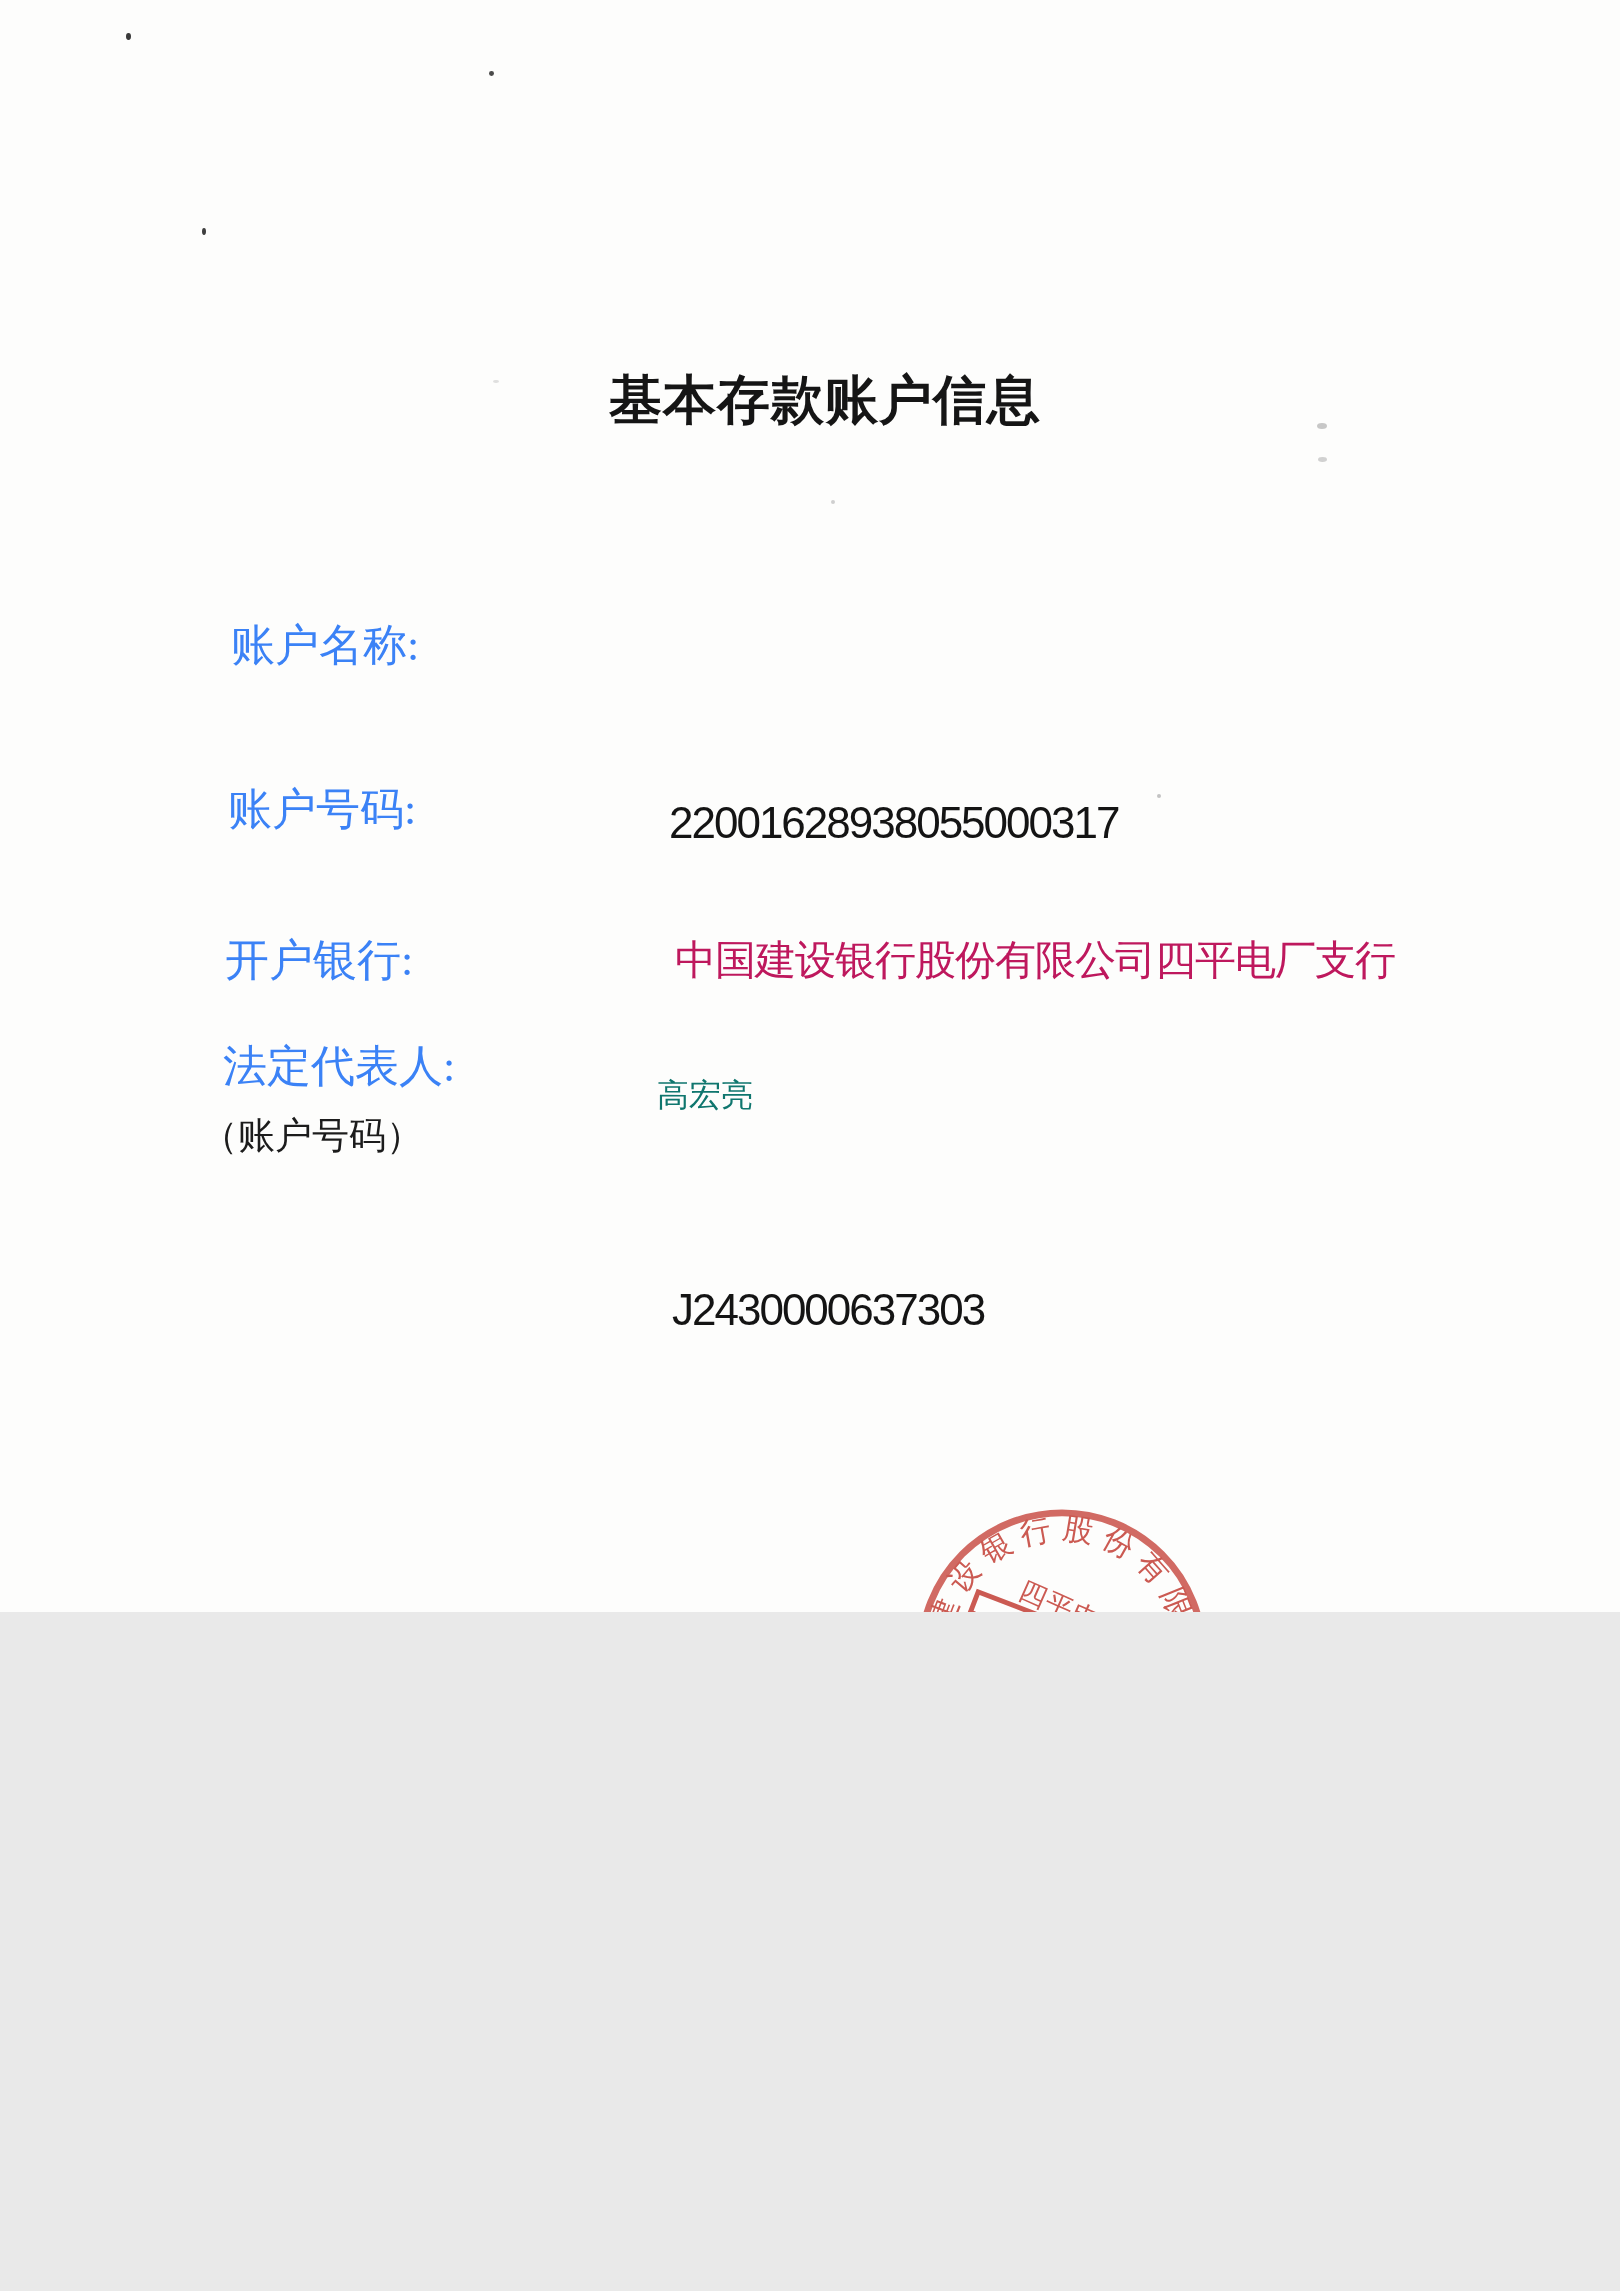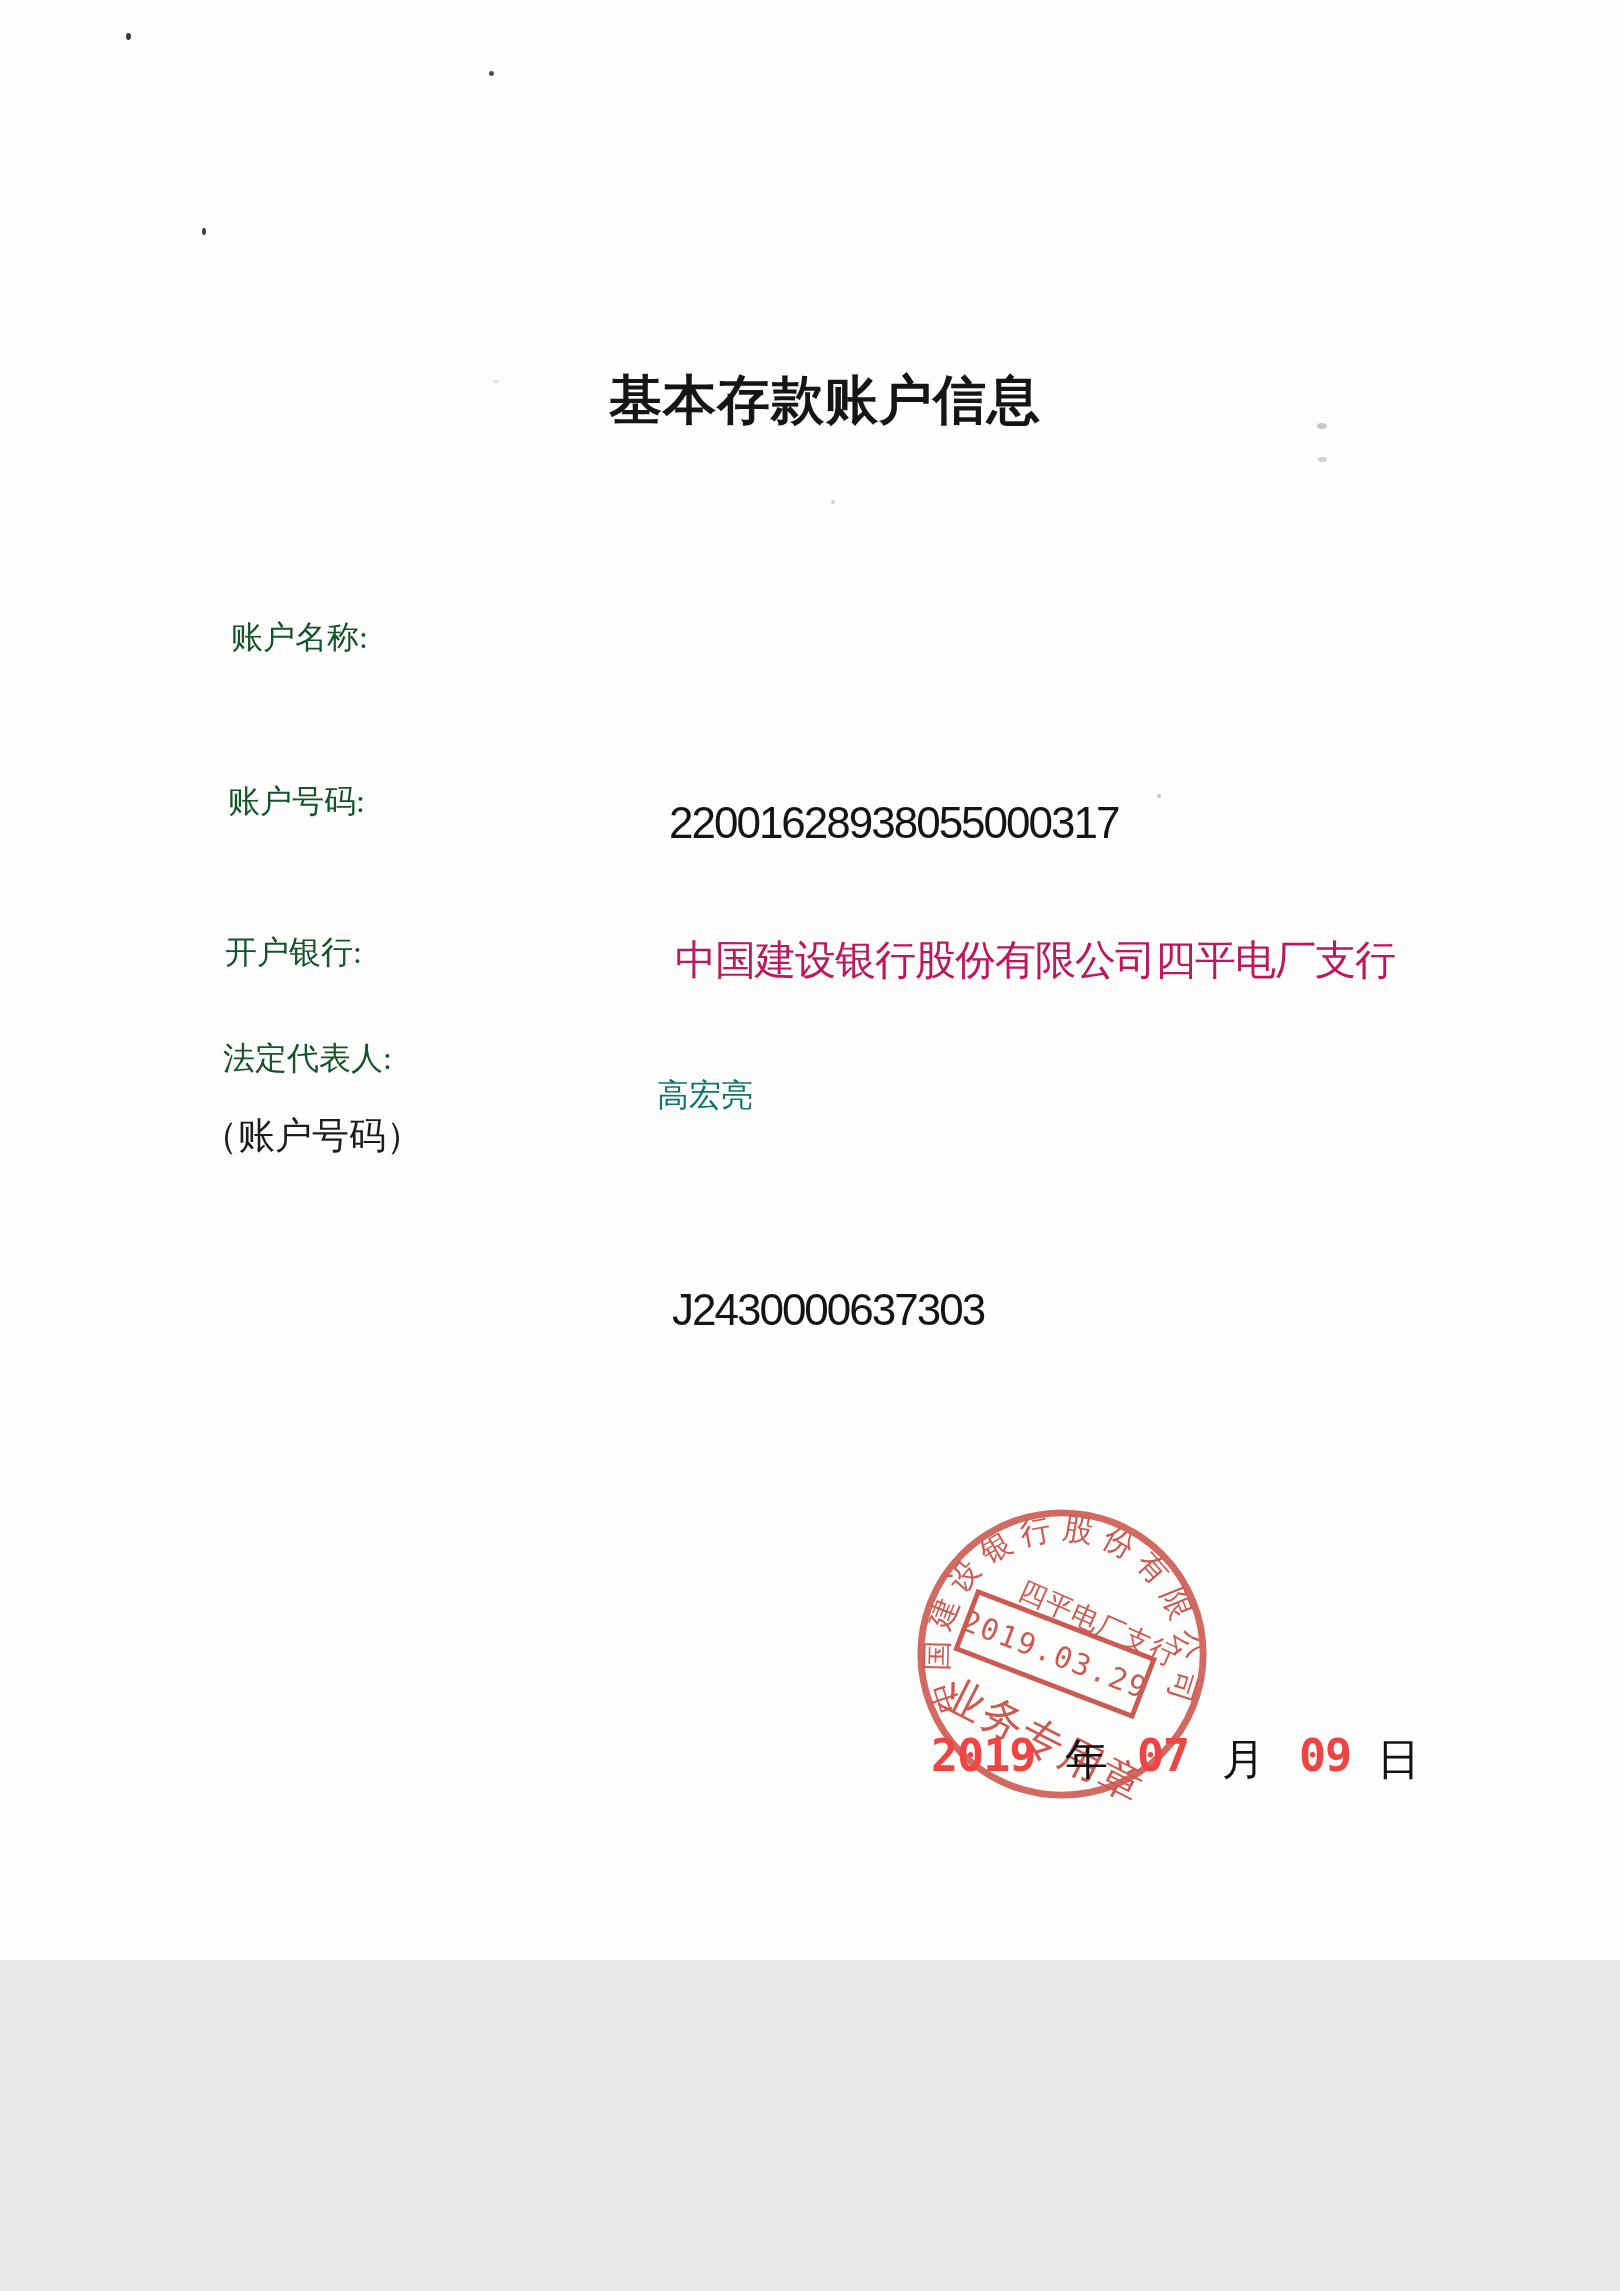--- a/index.html
+++ b/index.html
@@ -1,38 +1,38 @@
 <!DOCTYPE html>
 <html><head>
 <meta charset="utf-8">
 <style>
   html,body{margin:0;padding:0;background:#e9e9e9;}
   .page{
     position:relative;
-    width:1620px;height:1960px;
+    width:1620px;height:1612px;
     background:#fdfdfc;
     overflow:hidden;
     font-family:"Liberation Serif", serif;
     color:#1b1b1b;
   }
   .title{
     position:absolute;
     left:609px;top:365px;
     font-size:53px;
     font-weight:bold;
     letter-spacing:1px;
     white-space:nowrap;
     color:#151515;
     margin:0;
   }
   .lbl{
     position:absolute;
-    font-size:32px;
+    font-size:44px;
     white-space:nowrap;
-    color:#14532d;
+    color:#3b82f6;
   }
   .lbl-sub{
     position:absolute;
     font-size:37px;
     white-space:nowrap;
     color:#1c1c1c;
   }
   .val{
     position:absolute;
     font-size:43px;

